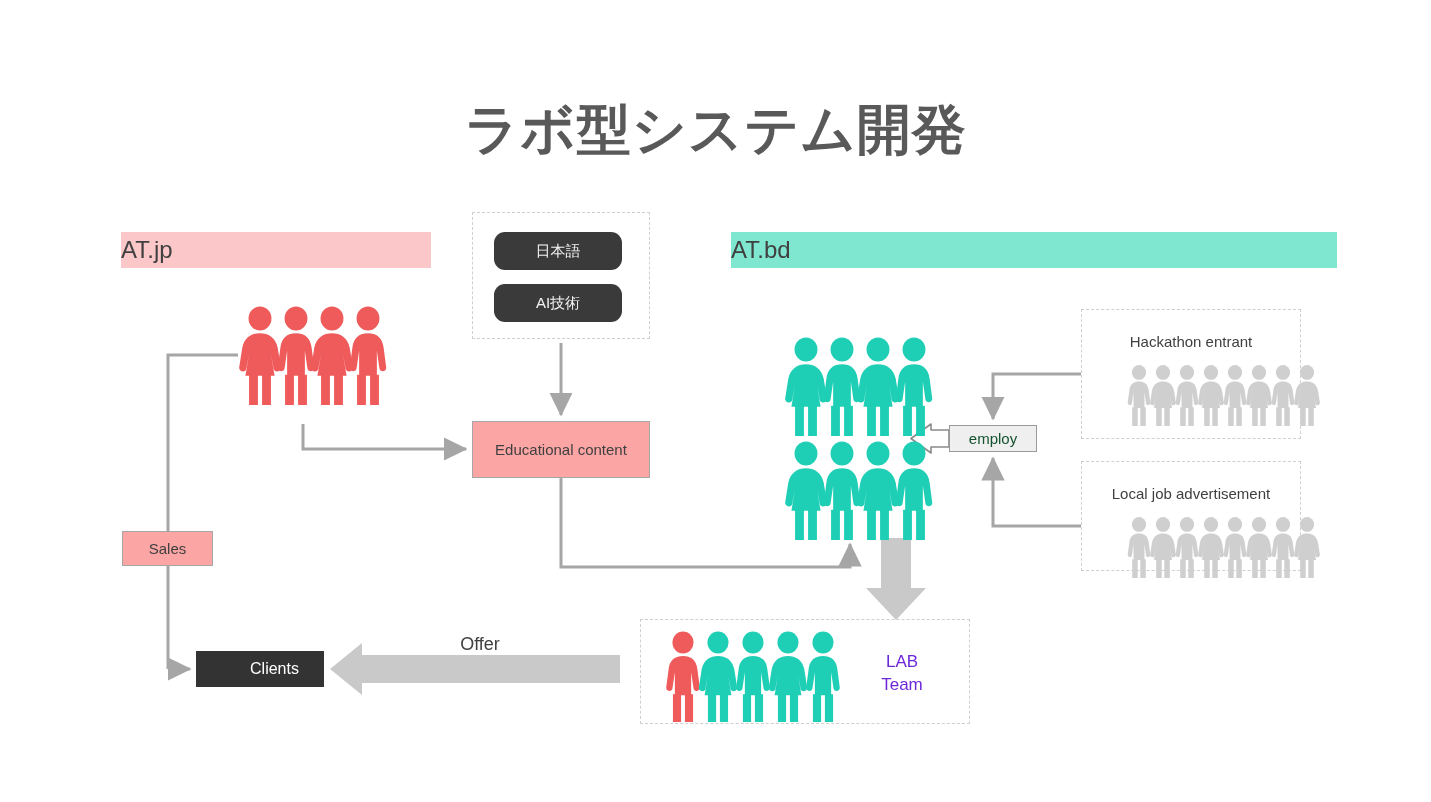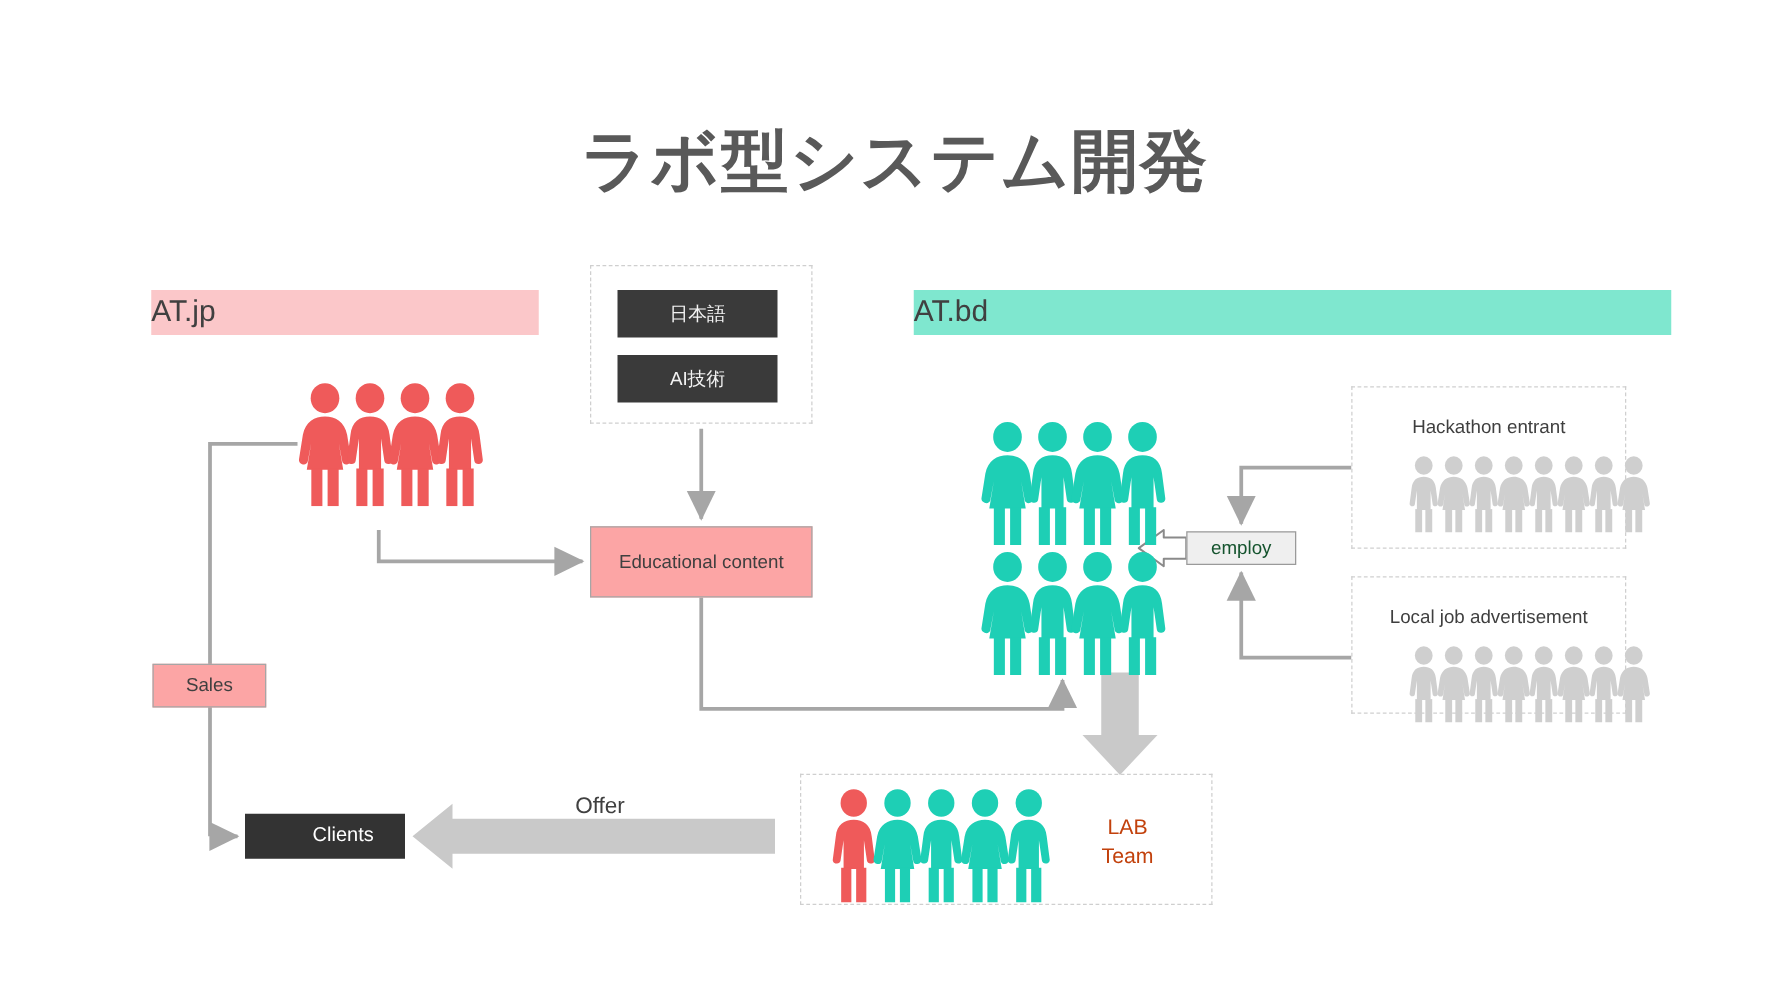--- a/index.html
+++ b/index.html
@@ -57,20 +57,21 @@
     display: flex;
     align-items: center;
     justify-content: center;
     box-sizing: border-box;
     text-align: center;
   }
   .box-dark {
     background: #3a3a3a;
     color: #f2f2f2;
     font-size: 15px;
+    border-radius: 11px;
   }
   .box-light {
     background: #fca5a5;
     border: 1px solid #a6a6a6;
     color: #3f3f3f;
     font-size: 15px;
   }
   .box-solid-dark {
     background: #333333;
     color: #ffffff;
@@ -106,21 +107,21 @@
   }
   .lbl-hack  { left: 1081px; top: 333px; width: 220px; }
   .lbl-local { left: 1081px; top: 485px; width: 220px; }
 
   .lab-text {
     position: absolute;
     left: 862px; top: 651px; width: 80px;
     text-align: center;
     font-size: 17px;
     line-height: 1.35;
-    color: #c2410c;
+    color: #6d28d9;
   }
   .offer-text {
     position: absolute;
     left: 420px; top: 634px; width: 120px;
     text-align: center;
     font-size: 18px;
     color: #404040;
   }
   
   .people {

